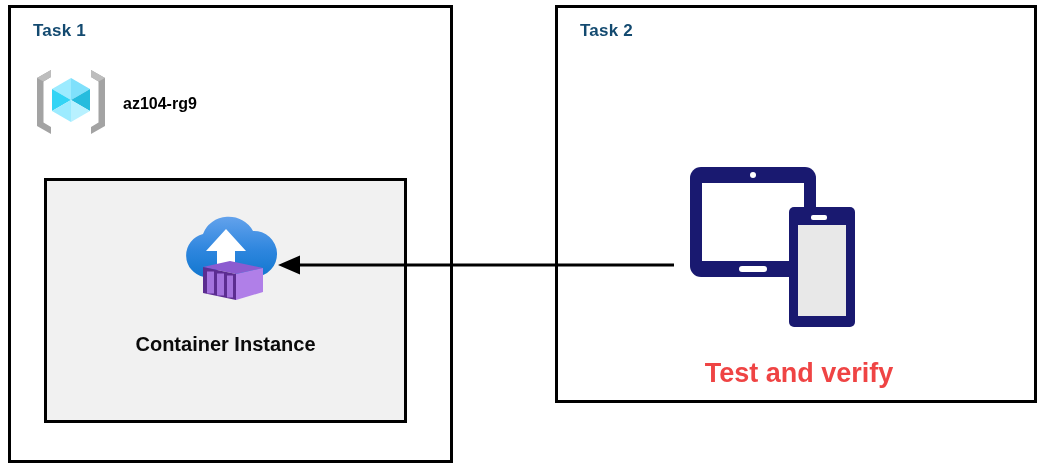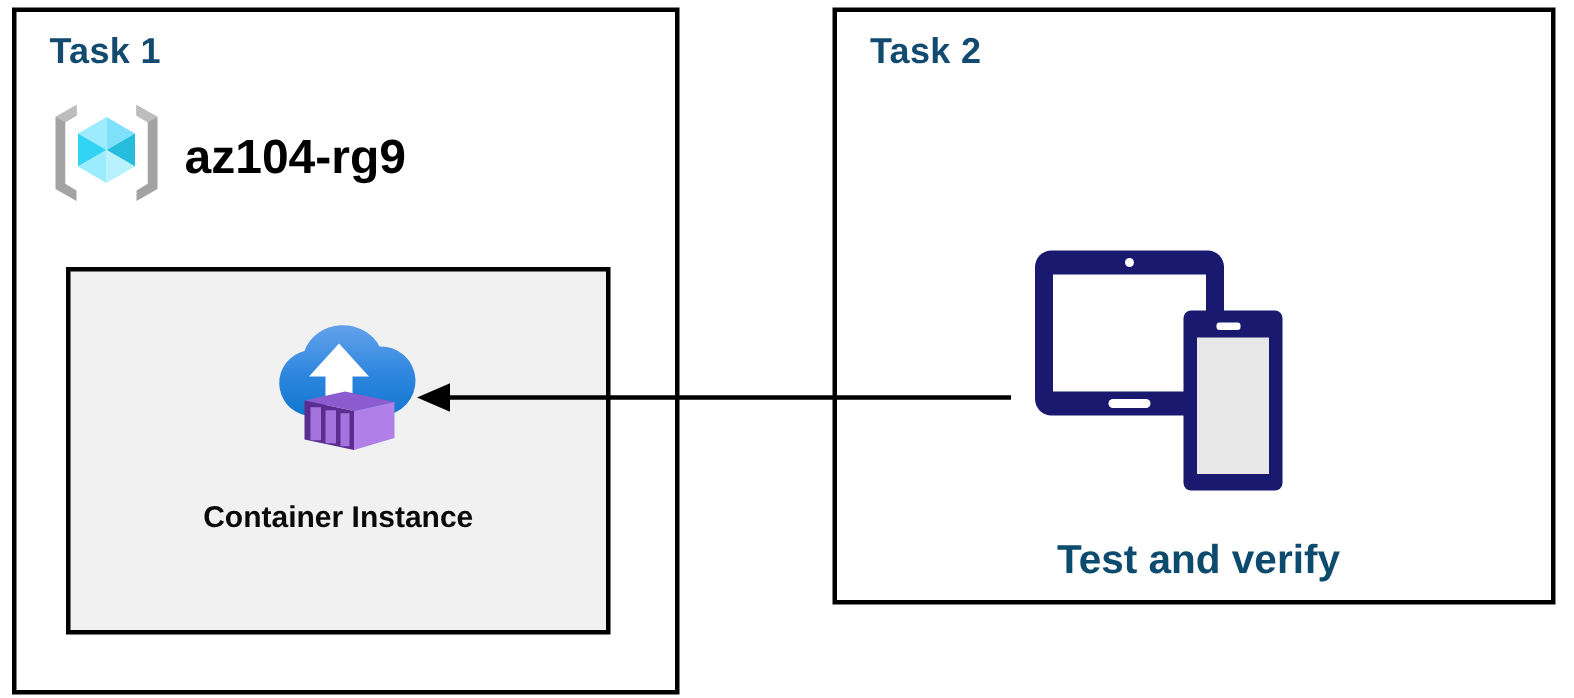--- a/index.html
+++ b/index.html
@@ -37,38 +37,38 @@
     left: 555px;
     top: 5px;
     width: 482px;
     height: 398px;
   }
 
   .panel-title {
     position: absolute;
     top: 13px;
     left: 22px;
-    font-size: 24px;
+    font-size: 17px;
     font-weight: bold;
     color: #134A70;
     letter-spacing: 0.2px;
     white-space: nowrap;
   }
 
   
   #rg-row {
     position: absolute;
     left: 22px;
     top: 58px;
     display: flex;
     align-items: center;
     gap: 14px;
   }
   #rg-label {
-    font-size: 32px;
+    font-size: 16px;
     font-weight: bold;
     color: #000000;
     white-space: nowrap;
   }
 
   
   #container-box {
     position: absolute;
     left: 33px;
     top: 170px;
@@ -100,21 +100,21 @@
     top: 155px;
   }
   #devices-label {
     position: absolute;
     top: 350px;
     left: 0;
     width: 482px;
     text-align: center;
     font-size: 27px;
     font-weight: bold;
-    color: #0c4a6e;
+    color: #ef4444;
     white-space: nowrap;
   }
 
   
   #flow-arrow {
     position: absolute;
     left: 270px;
     top: 250px;
     width: 410px;
     height: 30px;

